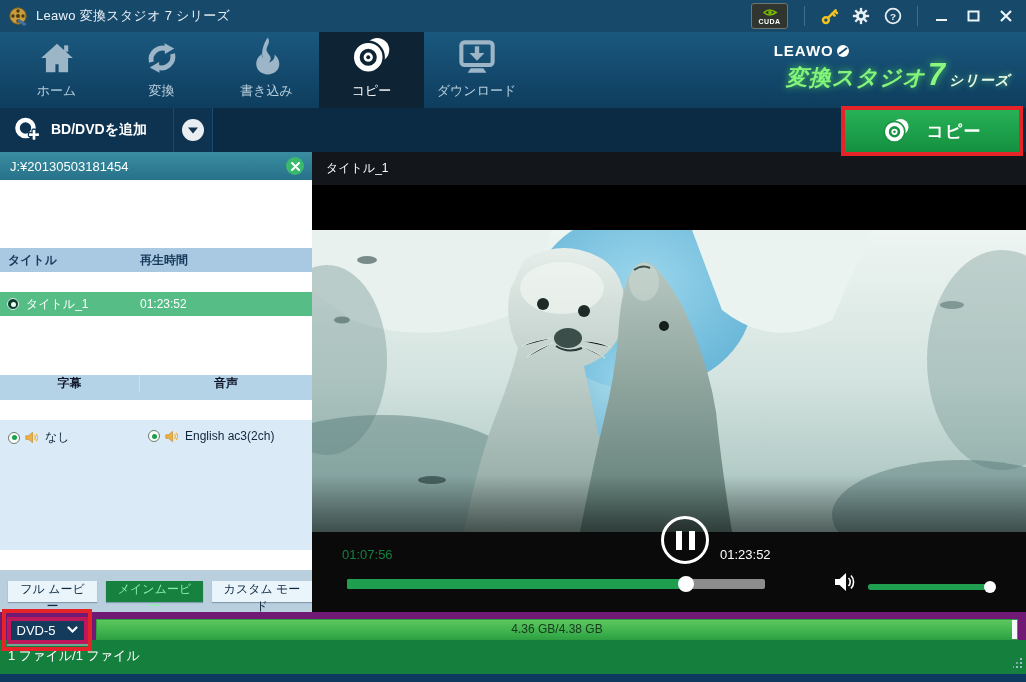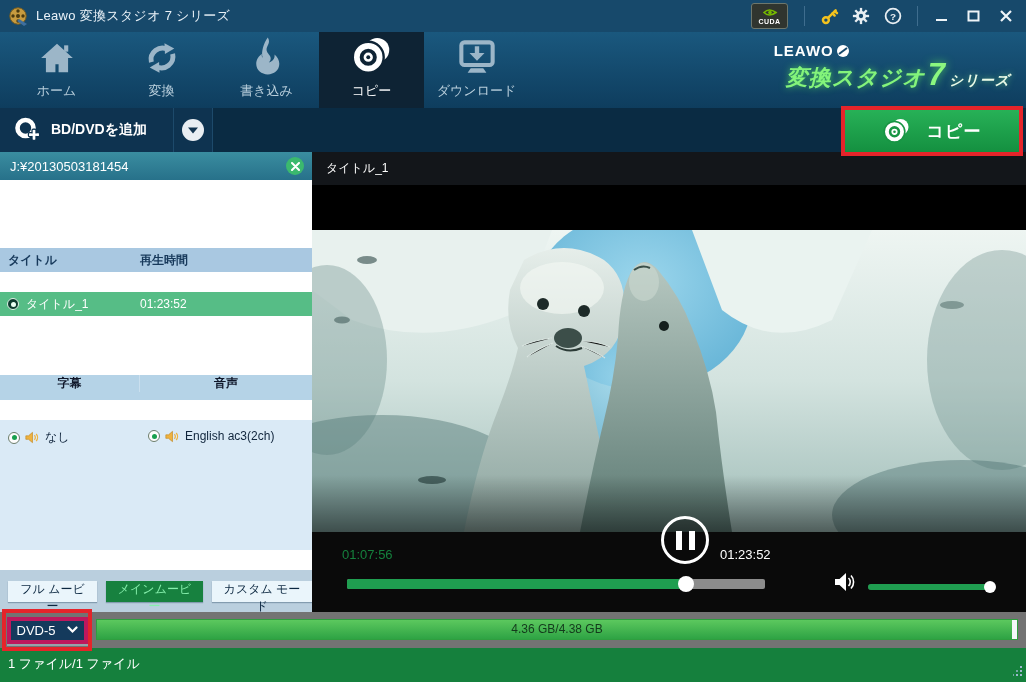--- a/index.html
+++ b/index.html
@@ -99,21 +99,21 @@
   .time-total { position:absolute; left:408px; top:15px; color:#fff; font-size:13px; }
   .seek-track { position:absolute; left:35px; top:47px; width:418px; height:10px; background:#8c8c8c; border-radius:2px; cursor:pointer; }
   .seek-fill { height:100%; background:#1f9e50; border-radius:2px 0 0 2px; }
   .seek-thumb { position:absolute; top:-3px; width:16px; height:16px; border-radius:50%; background:#fff; cursor:pointer; }
   .vol-icon { position:absolute; left:522px; top:40px; }
   .vol-track { position:absolute; left:556px; top:52px; width:124px; height:6px; background:#3a3a3a; border-radius:3px; cursor:pointer; }
   .vol-fill { height:100%; background:#1f9e50; border-radius:3px; }
   .vol-thumb { position:absolute; right:-4px; top:-3px; width:12px; height:12px; border-radius:50%; background:#fff; cursor:pointer; }
 
   
-  .bottom-row { height:36px; background:#737373; position:relative; }
+  .bottom-row { height:28px; background:#701a75; position:relative; }
   .size-progress { position:absolute; left:96px; top:7px; width:922px; height:21px; background:#f4f8fa; border:1px solid #2f9e3f; }
   .size-fill { height:100%; background:linear-gradient(#5cc85e,#2ea344); }
   .size-label { position:absolute; inset:0; text-align:center; line-height:19px; font-size:12px; color:#143a1c; }
   .statusbar { height:34px; background:#15803d; color:#fff; font-size:13px; padding:7px 0 0 8px; position:relative; }
   .grip { position:absolute; right:3px; bottom:3px; }
 </style>
 </head>
 <body>
 
 <div class="app">

